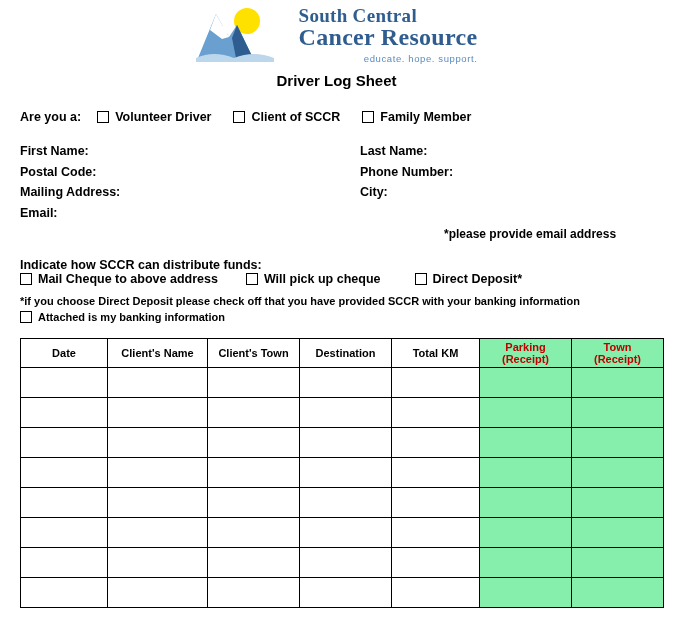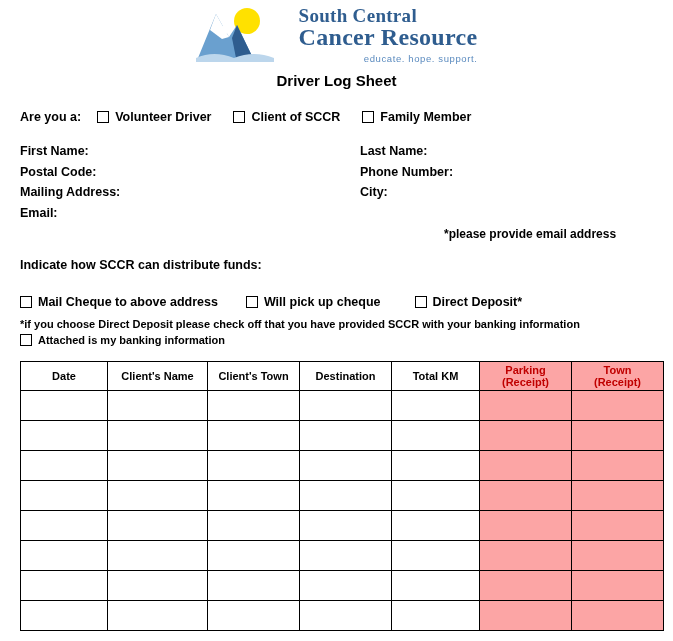--- a/index.html
+++ b/index.html
@@ -115,21 +115,21 @@
     margin-top: 1px;
     margin-left: 424px;
   }
 
   .indicate {
     margin-top: 13px;
     font-size: 12.5px;
     font-weight: bold;
   }
   .dist-row {
-    margin-top: 23px;
+    margin-top: 0;
     display: flex;
     align-items: flex-start;
   }
   .dist-row .opt:nth-child(1) { margin-right: 28px; }
   .dist-row .opt:nth-child(2) { margin-right: 34px; }
 
   .fineprint {
     margin-top: 7px;
     font-size: 11px;
     font-weight: bold;
@@ -151,21 +151,21 @@
   }
   table.log th {
     font-size: 11px;
     font-weight: bold;
     height: 28px;
     text-align: center;
     vertical-align: middle;
     line-height: 12px;
   }
   table.log th.hl, table.log td.hl {
-    background: #fca5a5;
+    background: #86efac;
     color: #c00000;
   }
   table.log td { height: 29px; }
 </style>
 </head>
 <body>
 
 <div class="page">
 
   <div class="logo-row">

